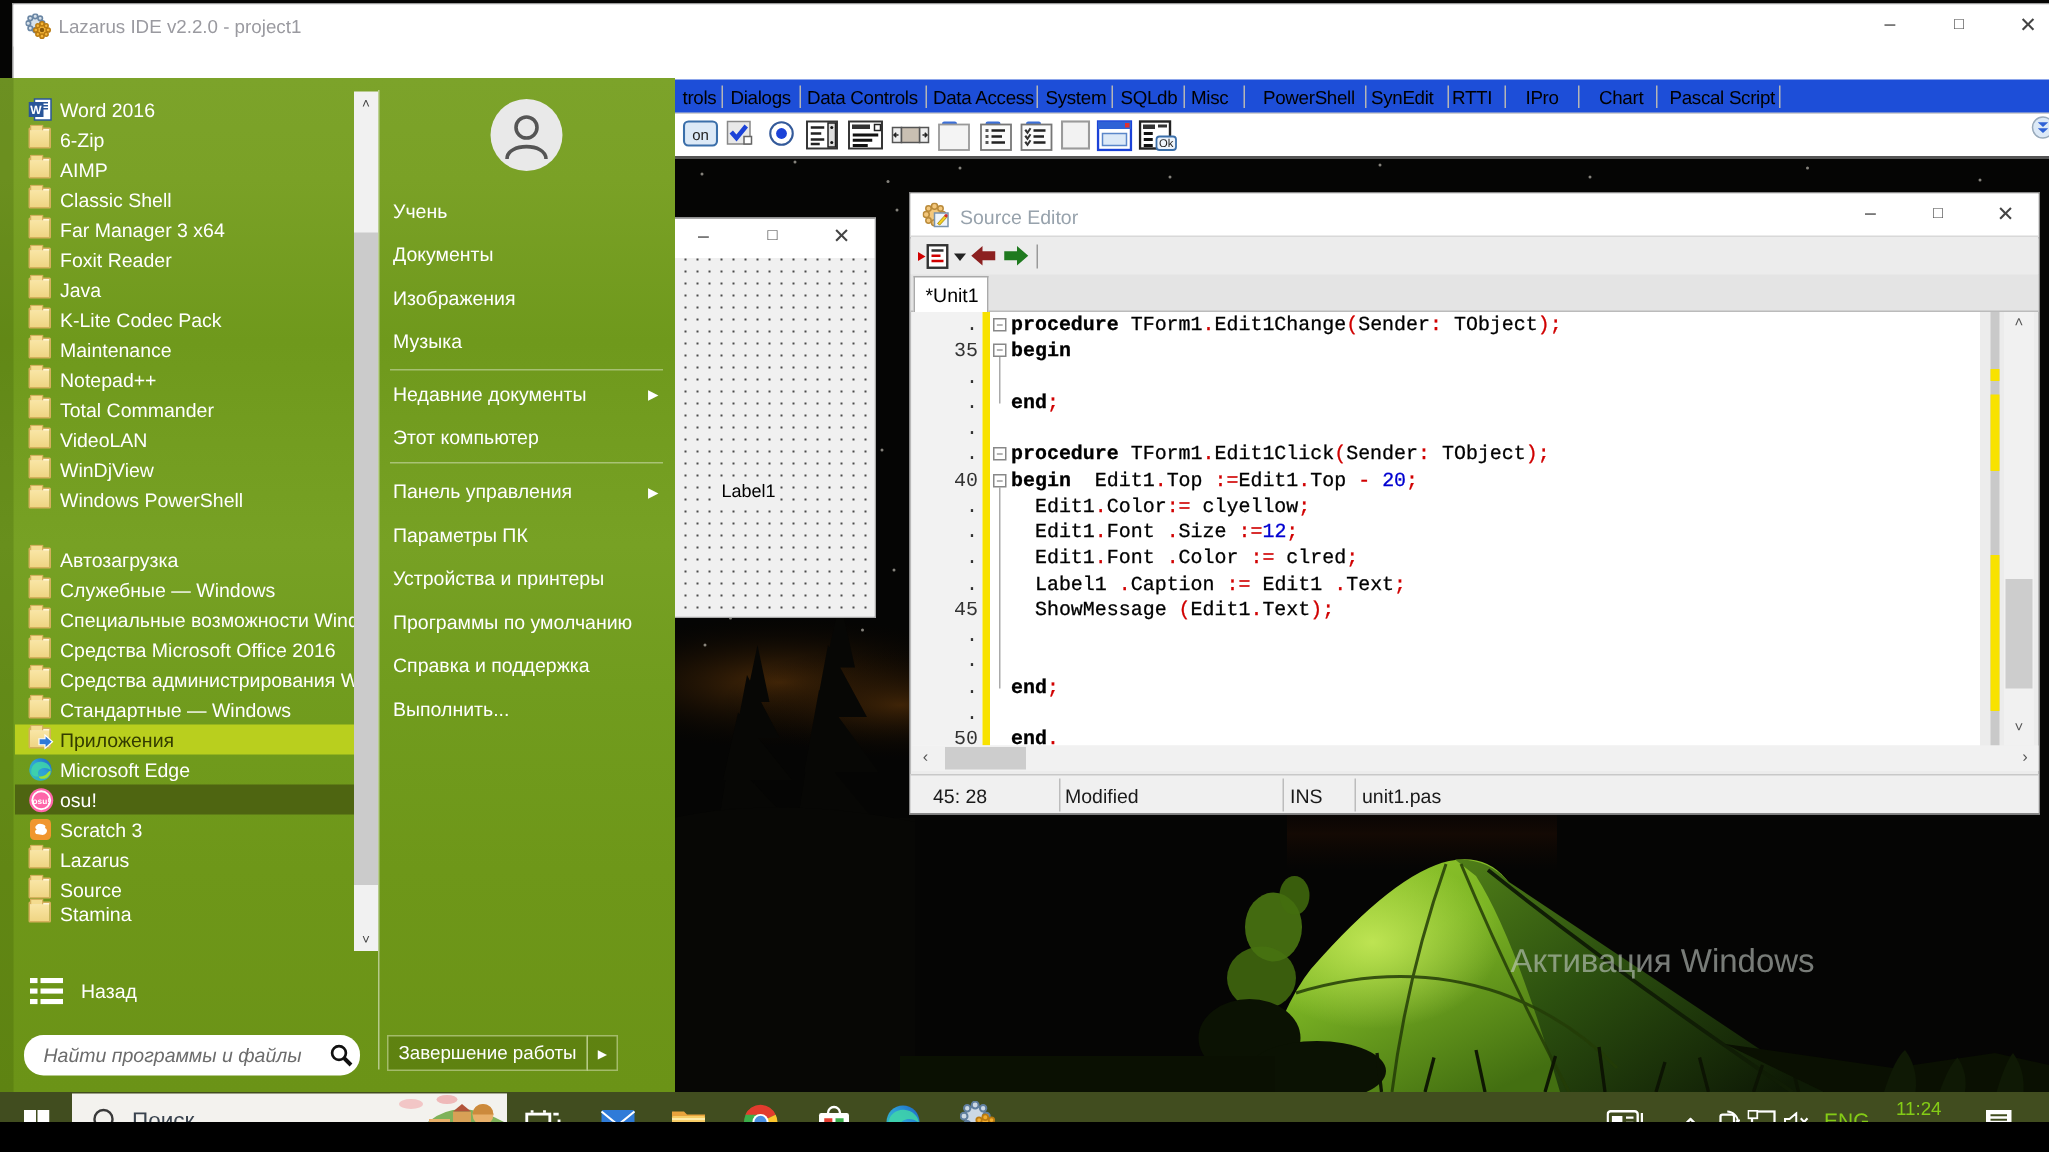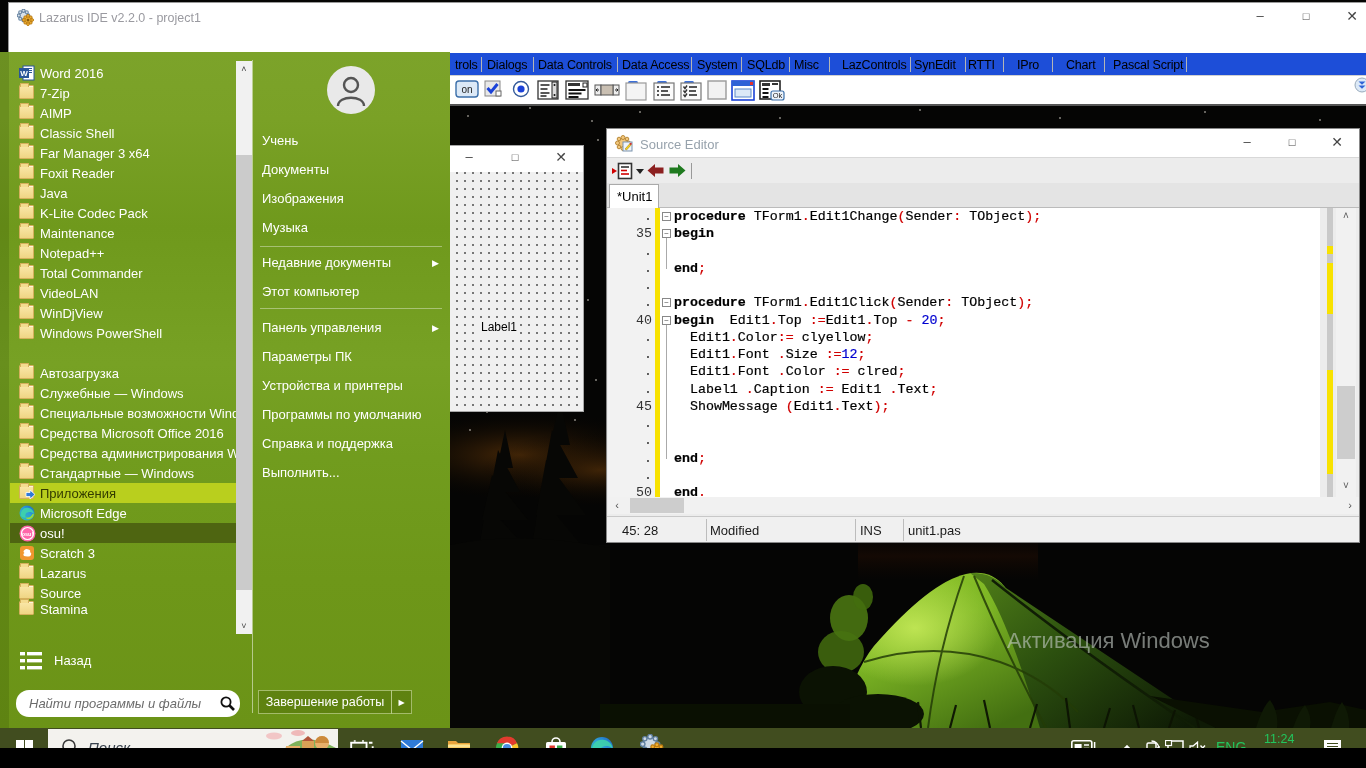--- a/index.html
+++ b/index.html
@@ -75,23 +75,23 @@
   #avatar { position:absolute; left:327px; top:14px; width:48px; height:48px; border-radius:50%; background:#e9e9e9; }
   #nazad { position:absolute; left:0; top:576px; width:236px; height:52px; }
   #sm-search { position:absolute; left:16px; top:638px; width:224px; height:27px; background:#fff; border-radius:13px; }
   #sm-search .ph { position:absolute; left:13px; top:6px; font-size:13px; font-style:italic; color:#6b6b6b; }
   #shutdown { position:absolute; left:258px; top:638px; width:134px; height:24px; background:rgba(60,85,0,.28); border:1px solid rgba(220,235,180,.55); color:#fff; font-size:12.5px; text-align:center; line-height:22px; }
   #shutarr { position:absolute; left:391px; top:638px; width:21px; height:24px; background:rgba(60,85,0,.28); border:1px solid rgba(220,235,180,.55); color:#fff; font-size:8px; text-align:center; line-height:23px; }
 
   
   #taskbar { position:absolute; left:0; top:728px; width:1366px; height:40px; background:#414d1f; }
   #tb-search { position:absolute; left:48px; top:1px; width:290px; height:39px; background:#f3f2ee; overflow:hidden;}
-  #tb-search .ph { position:absolute; left:40px; top:10px; font-size:15px; color:#39434e;font-style:italic; }
+  #tb-search .ph { position:absolute; left:40px; top:10px; font-size:15px; color:#39434e; }
   .tbicon { position:absolute; top:7px; width:26px; height:26px; }
-  .tray { position:absolute; color:#22c55e; font-size:15px; }
+  .tray { position:absolute; color:#84cc16; font-size:15px; }
 
   
   #wm1 { position:absolute; left:1007px; top:628px; font-size:22px; color:rgba(197,204,199,.6); }
   #wm2 { position:absolute; left:1008px; top:656px; font-size:15.5px; color:rgba(197,204,199,.62); line-height:21.5px; }
 </style>
 </head>
 <body>
 <div id="screen">
   <div id="desk">
     <svg class="abs" style="left:0;top:0" width="1366" height="768" viewBox="0 0 1366 768">
@@ -251,21 +251,21 @@
       <span style="left:529px">Data Controls</span>
         <i class="sep" style="left:608px"></i>
       <span style="left:613px">Data Access</span>
         <i class="sep" style="left:682px"></i>
       <span style="left:688px">System</span>
         <i class="sep" style="left:732px"></i>
       <span style="left:738px">SQLdb</span>
         <i class="sep" style="left:780px"></i>
       <span style="left:785px">Misc</span>
         <i class="sep" style="left:820px"></i>
-      <span style="left:833px">LazControls</span>
+      <span style="left:833px">PowerShell</span>
         <i class="sep" style="left:901px"></i>
       <span style="left:905px">SynEdit</span>
         <i class="sep" style="left:956px"></i>
       <span style="left:959px">RTTI</span>
         <i class="sep" style="left:994px"></i>
       <span style="left:1008px">IPro</span>
         <i class="sep" style="left:1043px"></i>
       <span style="left:1057px">Chart</span>
         <i class="sep" style="left:1095px"></i>
       <span style="left:1104px">Pascal Script</span>
@@ -515,21 +515,21 @@
             <rect x="0" y="3" width="10" height="10" fill="#2a5699"></rect>
             <text x="5" y="11" font-size="8" font-weight="bold" fill="#fff" text-anchor="middle" font-family="Liberation Sans">W</text>
           </svg>
       </span>
         <span class="txt">Word 2016</span>
       </div>
     <div class="mrow" style="top:31px">
         <span class="ic">
           <div class="folder"></div>
         </span>
-        <span class="txt">7-Zip</span>
+        <span class="txt">6-Zip</span>
       </div>
     <div class="mrow" style="top:51px">
         <span class="ic">
           <div class="folder"></div>
         </span>
         <span class="txt">AIMP</span>
       </div>
     <div class="mrow" style="top:71px">
         <span class="ic">
           <div class="folder"></div>

